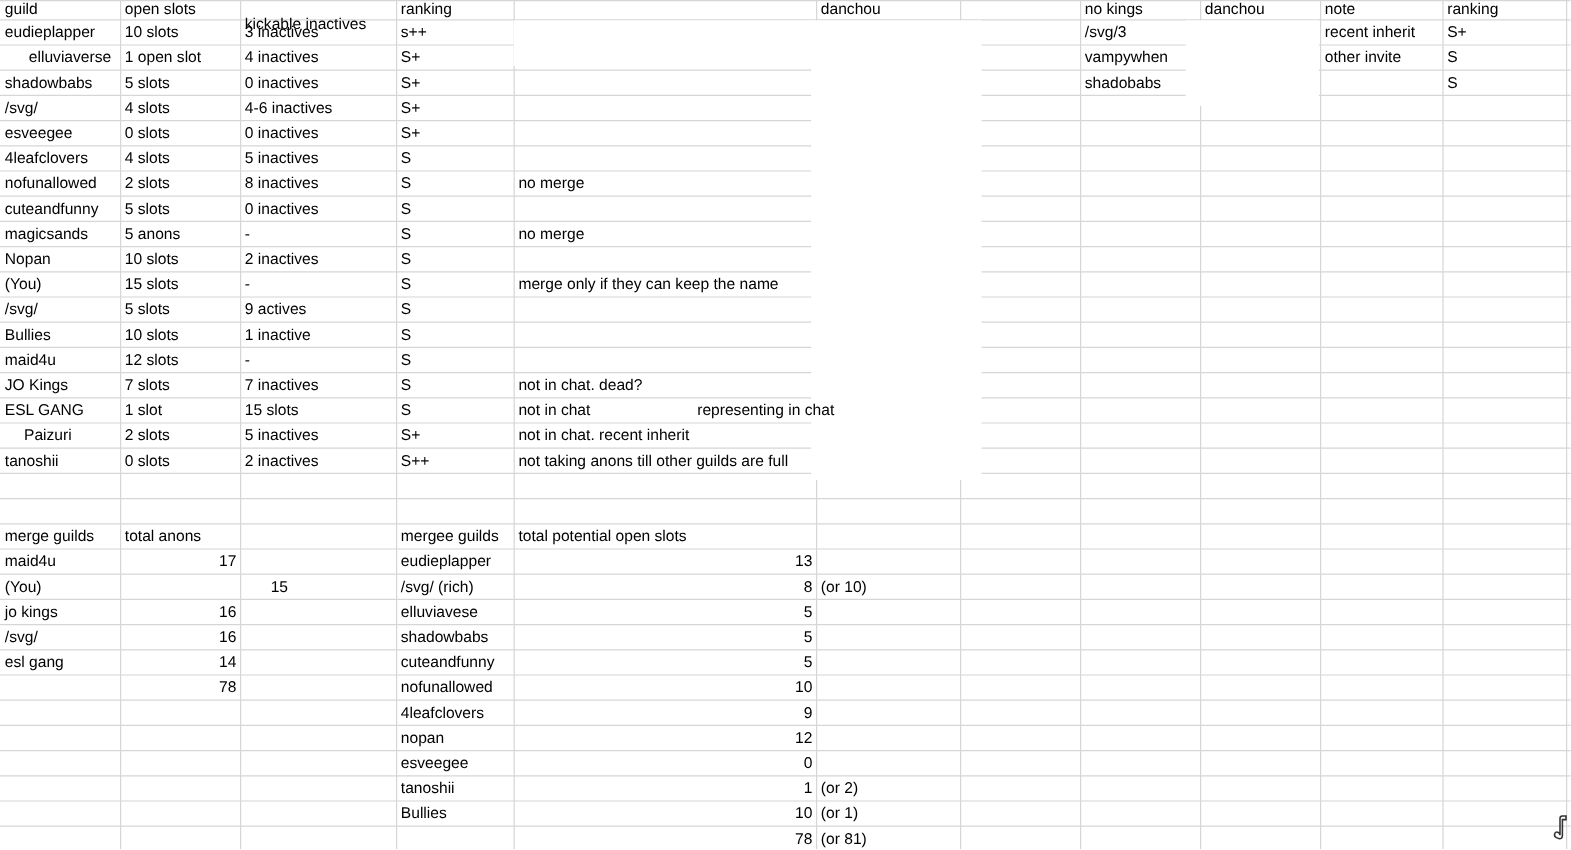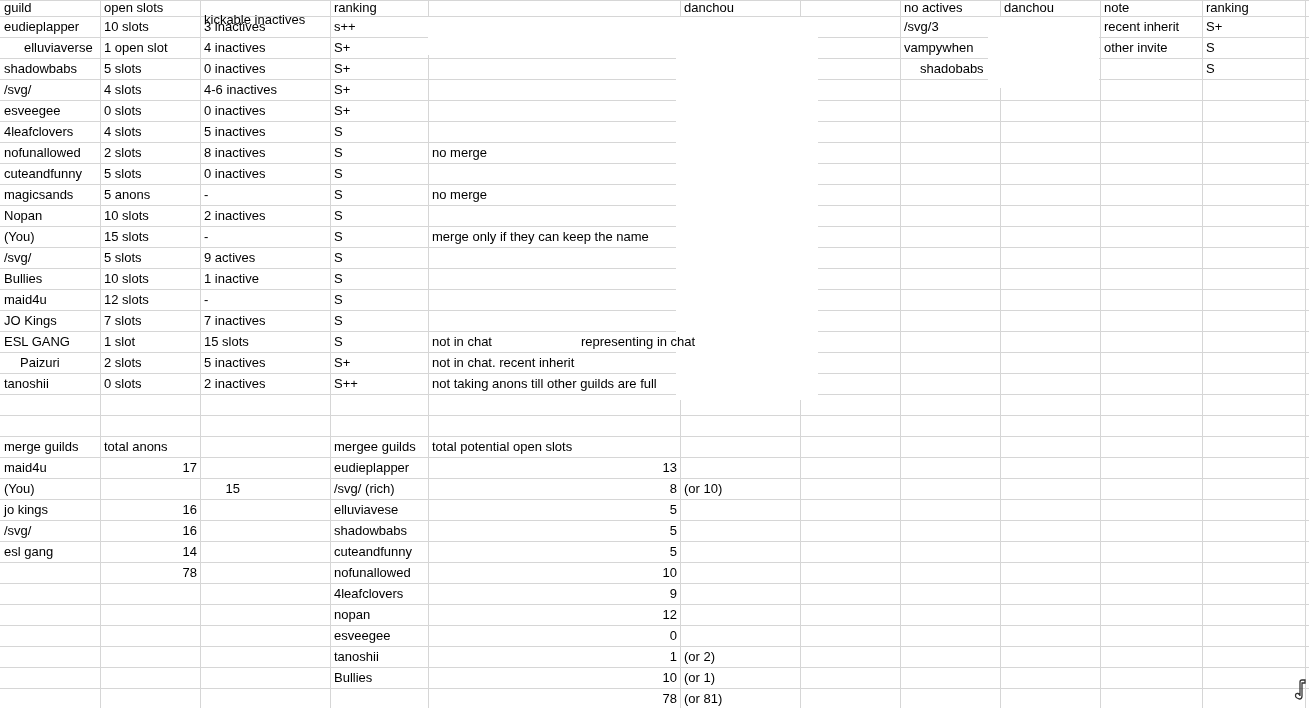--- a/index.html
+++ b/index.html
@@ -83,21 +83,21 @@
       <div class="redaction" style="left: 428px; top: 17px; width: 251px; height: 38px;"></div>
       <div class="redaction" style="left: 676px; top: 17px; width: 142px; height: 383px;"></div>
       <div class="redaction" style="left: 988px; top: 17px; width: 111px; height: 71px;"></div>
     </div>
   <div id="cells" class="layer">
       <div class="cell hdr" style="left: 0px; top: 0px; width: 100px;">guild</div>
       <div class="cell hdr" style="left: 100px; top: 0px; width: 100px;">open slots</div>
       <div class="cell hdr" style="left: 200px; top: 12px; width: 130px;">kickable inactives</div>
       <div class="cell hdr" style="left: 330px; top: 0px; width: 98px;">ranking</div>
       <div class="cell hdr" style="left: 680px; top: 0px; width: 120px;">danchou</div>
-      <div class="cell hdr" style="left: 900px; top: 0px; width: 100px;">no actives</div>
+      <div class="cell hdr" style="left: 900px; top: 0px; width: 100px;">no kings</div>
       <div class="cell hdr" style="left: 1000px; top: 0px; width: 100px;">danchou</div>
       <div class="cell hdr" style="left: 1100px; top: 0px; width: 102px;">note</div>
       <div class="cell hdr" style="left: 1202px; top: 0px; width: 103px;">ranking</div>
       <div class="cell" style="left: 0px; top: 16px; width: 100px;">eudieplapper</div>
       <div class="cell" style="left: 100px; top: 16px; width: 100px;">10 slots</div>
       <div class="cell" style="left: 200px; top: 16px; width: 130px;">3 inactives</div>
       <div class="cell" style="left: 330px; top: 16px; width: 98px;">s++</div>
       <div class="cell" style="left: 428px; top: 16px; width: 252px;"></div>
       <div class="cell" style="left: 0px; top: 37px; width: 100px; padding-left: 24px;">elluviaverse</div>
       <div class="cell" style="left: 100px; top: 37px; width: 100px;">1 open slot</div>
@@ -161,20 +161,21 @@
       <div class="cell" style="left: 428px; top: 268px; width: 252px;"></div>
       <div class="cell" style="left: 0px; top: 289px; width: 100px;">maid4u</div>
       <div class="cell" style="left: 100px; top: 289px; width: 100px;">12 slots</div>
       <div class="cell" style="left: 200px; top: 289px; width: 130px;">-</div>
       <div class="cell" style="left: 330px; top: 289px; width: 98px;">S</div>
       <div class="cell" style="left: 428px; top: 289px; width: 252px;"></div>
       <div class="cell" style="left: 0px; top: 310px; width: 100px;">JO Kings</div>
       <div class="cell" style="left: 100px; top: 310px; width: 100px;">7 slots</div>
       <div class="cell" style="left: 200px; top: 310px; width: 130px;">7 inactives</div>
       <div class="cell" style="left: 330px; top: 310px; width: 98px;">S</div>
+      <div class="cell" style="left: 428px; top: 310px; width: 252px;">not in chat. dead?</div>
       <div class="cell" style="left: 0px; top: 331px; width: 100px;">ESL GANG</div>
       <div class="cell" style="left: 100px; top: 331px; width: 100px;">1 slot</div>
       <div class="cell" style="left: 200px; top: 331px; width: 130px;">15 slots</div>
       <div class="cell" style="left: 330px; top: 331px; width: 98px;">S</div>
       <div class="cell" style="left: 428px; top: 331px; width: 252px;"><span>not in chat</span><span class="frag2">representing in chat</span></div>
       <div class="cell" style="left: 0px; top: 352px; width: 100px; padding-left: 20px;">Paizuri</div>
       <div class="cell" style="left: 100px; top: 352px; width: 100px;">2 slots</div>
       <div class="cell" style="left: 200px; top: 352px; width: 130px;">5 inactives</div>
       <div class="cell" style="left: 330px; top: 352px; width: 98px;">S+</div>
       <div class="cell" style="left: 428px; top: 352px; width: 252px;">not in chat. recent inherit</div>
@@ -182,21 +183,21 @@
       <div class="cell" style="left: 100px; top: 373px; width: 100px;">0 slots</div>
       <div class="cell" style="left: 200px; top: 373px; width: 130px;">2 inactives</div>
       <div class="cell" style="left: 330px; top: 373px; width: 98px;">S++</div>
       <div class="cell" style="left: 428px; top: 373px; width: 252px;">not taking anons till other guilds are full</div>
       <div class="cell" style="left: 900px; top: 16px; width: 100px;">/svg/3</div>
       <div class="cell" style="left: 1100px; top: 16px; width: 102px;">recent inherit</div>
       <div class="cell" style="left: 1202px; top: 16px; width: 103px;">S+</div>
       <div class="cell" style="left: 900px; top: 37px; width: 100px;">vampywhen</div>
       <div class="cell" style="left: 1100px; top: 37px; width: 102px;">other invite</div>
       <div class="cell" style="left: 1202px; top: 37px; width: 103px;">S</div>
-      <div class="cell" style="left: 900px; top: 58px; width: 100px; margin-left: 16px;">shadobabs</div>
+      <div class="cell" style="left: 900px; top: 58px; width: 100px;">shadobabs</div>
       <div class="cell" style="left: 1100px; top: 58px; width: 102px;"></div>
       <div class="cell" style="left: 1202px; top: 58px; width: 103px;">S</div>
       <div class="cell" style="left: 0px; top: 436px; width: 100px;">merge guilds</div>
       <div class="cell" style="left: 100px; top: 436px; width: 100px;">total anons</div>
       <div class="cell" style="left: 330px; top: 436px; width: 98px;">mergee guilds</div>
       <div class="cell" style="left: 428px; top: 436px; width: 252px;">total potential open slots</div>
       <div class="cell" style="left: 0px; top: 457px; width: 100px;">maid4u</div>
       <div class="cell num" style="left: 100px; top: 457px; width: 100px;">17</div>
       <div class="cell" style="left: 0px; top: 478px; width: 100px;">(You)</div>
       <div class="cell num" style="left: 115px; top: 478px; width: 100px; margin-left: 28px;">15</div>

